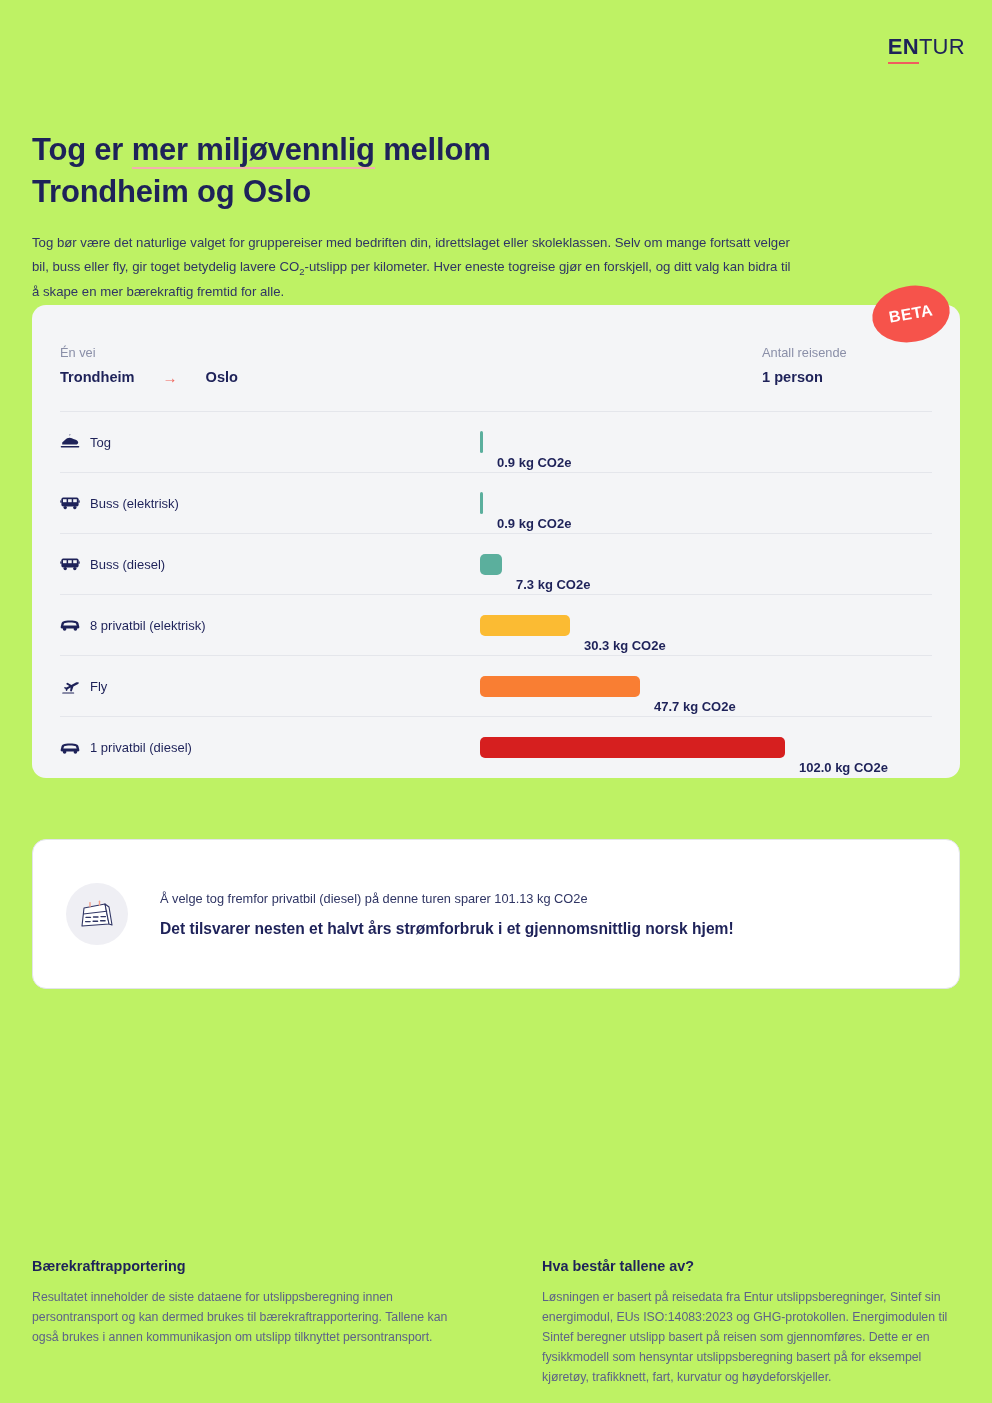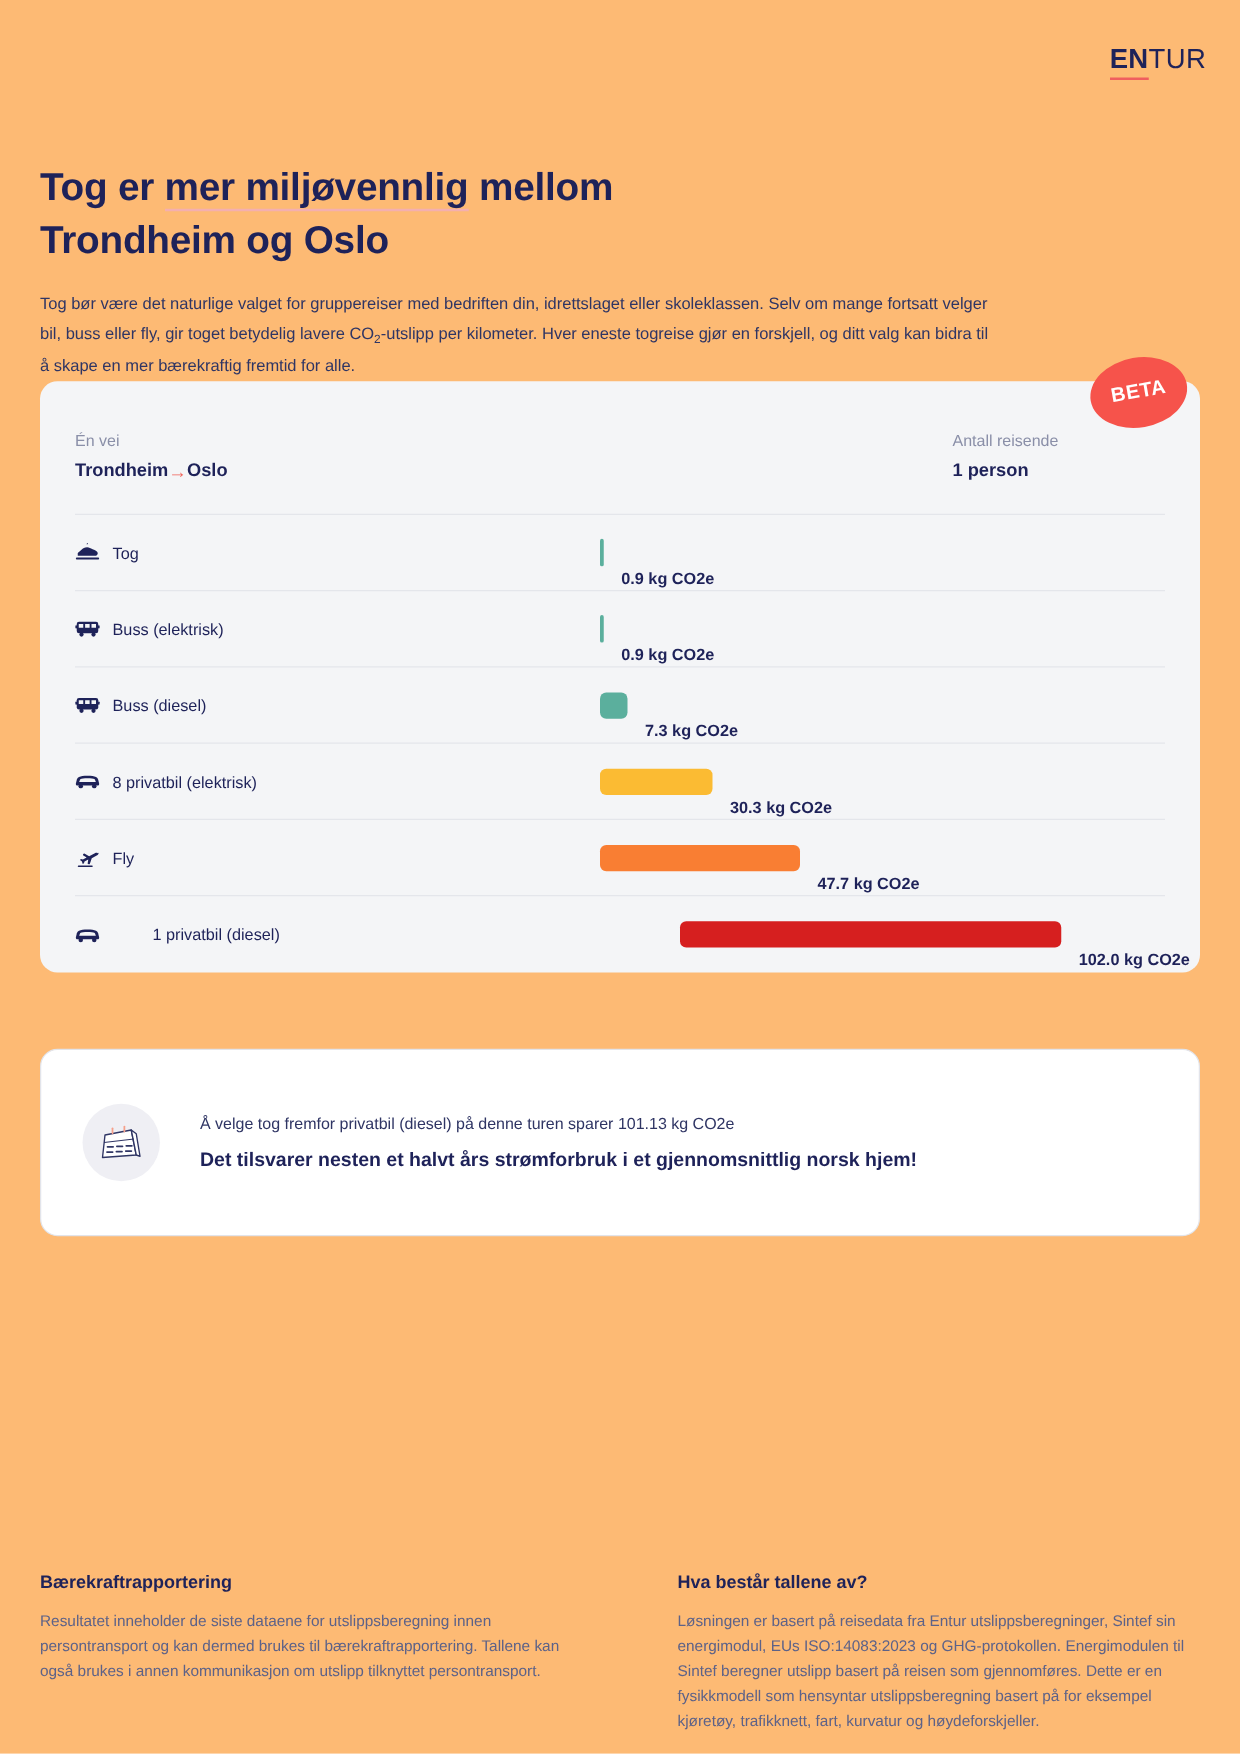--- a/index.html
+++ b/index.html
@@ -8,21 +8,21 @@
     margin: 0; padding: 0;
     width: 992px; height: 1403px;
     background: #ffffff;
     font-family: "Liberation Sans", sans-serif;
     -webkit-font-smoothing: antialiased;
   }
   .page {
     position: relative;
     width: 992px;
     height: 1403px;
-    background: #fdba74;
+    background: #bef264;
     overflow: hidden;
   }
 
   
   .logo {
     position: absolute;
     top: 34px; right: 27px;
     display: flex; align-items: baseline;
     letter-spacing: .3px;
   }
@@ -91,21 +91,21 @@
   .ch-label {
     font-size: 12.8px;
     color: #8A8FA8;
     margin-bottom: 9px;
     font-weight: 400;
   }
   .ch-value {
     font-size: 14.6px;
     font-weight: 700;
     color: #1E2259;
-    display: flex; align-items: center; gap: 0;
+    display: flex; align-items: center; gap: 28px;
   }
   .arrow { color: #F0655C; font-size: 15px; line-height: 1; }
   .ch-right { text-align: left; min-width: 170px; }
 
   
   .beta {
     position: absolute;
     top: -19px; right: 10px;
     width: 78px; height: 56px;
     background: #F6534B;
@@ -118,21 +118,21 @@
     transform: rotate(-10deg);
   }
 
   
   .row {
     display: flex;
     align-items: center;
     height: 61px;
     border-bottom: 1px solid #E4E6EB;
   }
-  .row:last-child { border-bottom: none; gap: 32px; }
+  .row:last-child { border-bottom: none; }
   .row-icon {
     width: 30px;
     display: flex; align-items: center; justify-content: flex-start;
     color: #1E2259;
     flex: none;
   }
   .row-icon svg { display: block; }
   .row-label {
     font-size: 13px;
     color: #1E2259;

